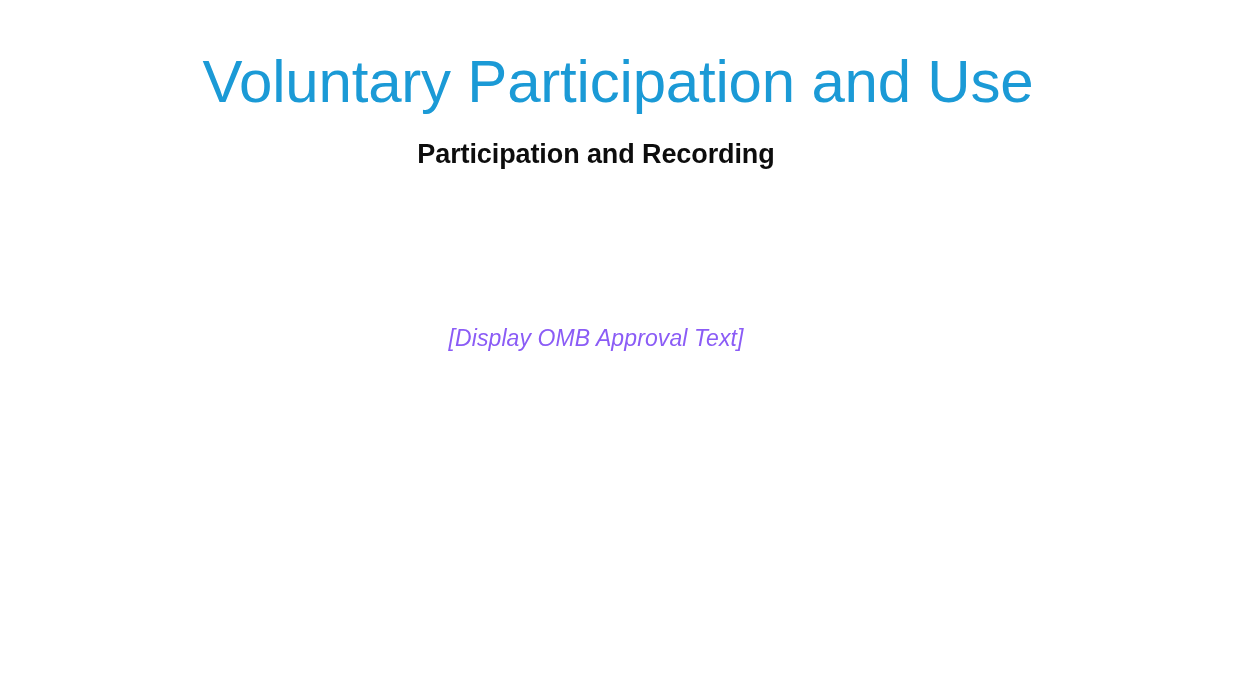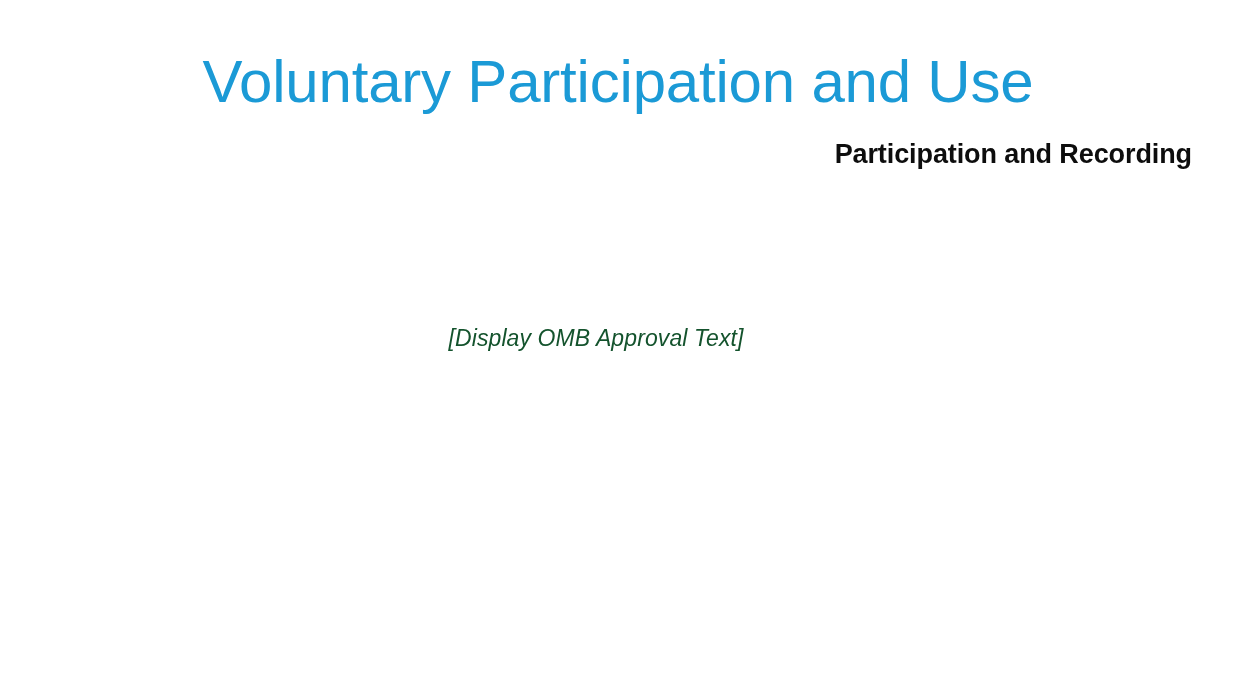--- a/index.html
+++ b/index.html
@@ -56,21 +56,20 @@
     display: block;
     margin: 0;
     padding: 0;
     font-family: "Liberation Sans", sans-serif;
     font-size: 27px;
     font-weight: bold;
     line-height: 36px;
     letter-spacing: -0.1px;
     color: #0D0D0D;
     white-space: nowrap;
-    text-align: right;
   }
 
   
   .body-block {
     position: absolute;
     left: 0;
     top: 322px;
     width: 1192px;
     text-align: center;
   }
@@ -78,21 +77,21 @@
   .body-text {
     display: block;
     margin: 0;
     padding: 0;
     font-family: "Liberation Sans", sans-serif;
     font-size: 23px;
     font-style: italic;
     font-weight: 400;
     line-height: 32px;
     letter-spacing: 0.1px;
-    color: #14532d;
+    color: #8b5cf6;
     white-space: nowrap;
   }
 
   
   .footer-block {
     position: absolute;
     left: 29px;
     top: 658px;
     width: 420px;
     text-align: left;

